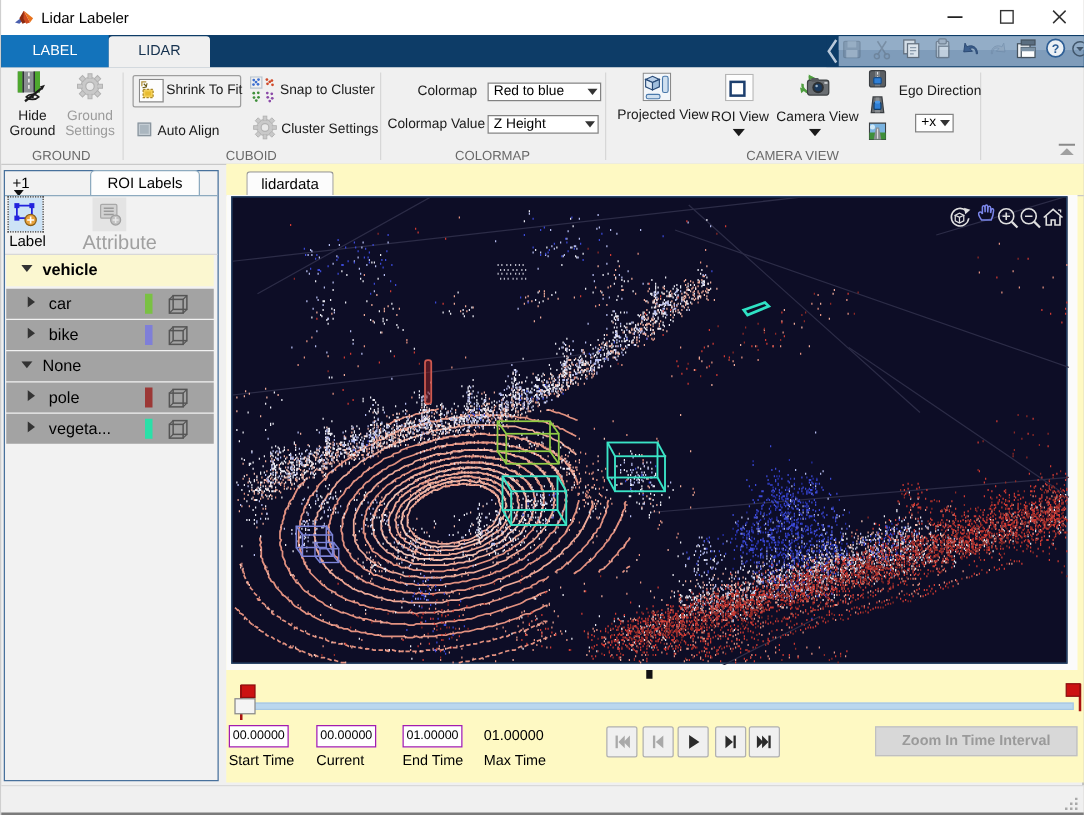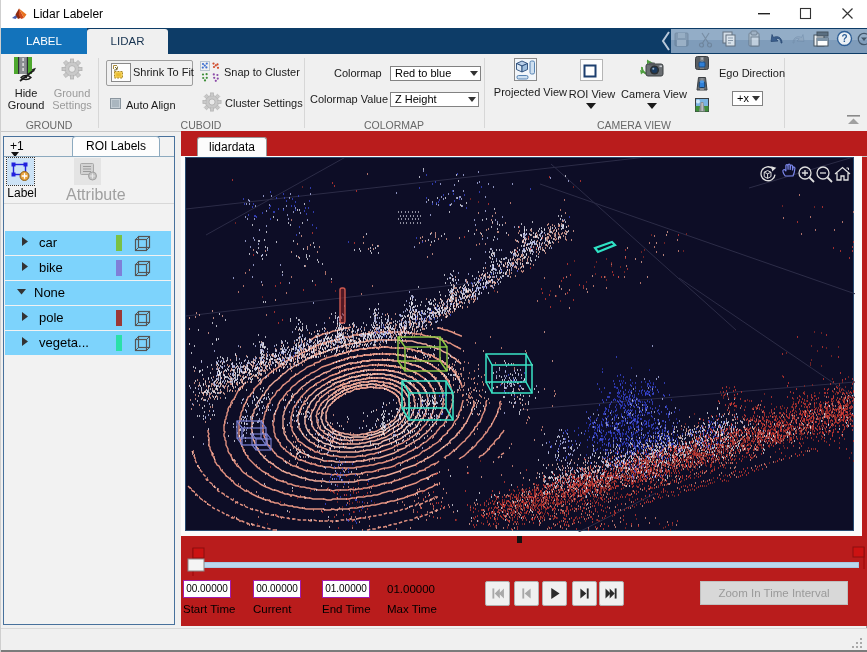--- a/index.html
+++ b/index.html
@@ -20,35 +20,35 @@
 .seclabel { position:absolute; top:65px; font-size:10.5px; color:#686868; width:200px; text-align:center; }
 .secdiv { position:absolute; top:4px; width:1px; height:70px; background:#d7d7d7; }
 .rtext { position:absolute; font-size:11px; color:#1a1a1a; white-space:nowrap; }
 .rtextg { position:absolute; font-size:11px; color:#9b9b9b; }
 .dd { position:absolute; height:15px; background:#fff; border:1px solid #828282; font-size:11px; color:#000; padding-left:4px; line-height:13px; }
 .dd .arr { position:absolute; right:2px; top:4px; width:0; height:0; border-left:4px solid transparent; border-right:4px solid transparent; border-top:5px solid #333; }
 
 #leftpanel { left:2px; top:136px; width:172px; height:489px; background:#f2f2f2; border:1px solid #48719c; }
 .ptab { position:absolute; font-size:12px; color:#000; }
 #roitab { left:30px; top:-1px; width:88px; height:20px; background:#fdfdfd; border:1px solid #8daabf; border-bottom:none; border-radius:4px 4px 0 0; text-align:center; line-height:19px;margin-left:38px; }
-.lrow { position:absolute; left:1px; width:166px; height:24px; background:#7dd3fc; font-size:13px; color:#000; }
+.lrow { position:absolute; left:1px; width:166px; height:24px; background:#a3a3a3; font-size:13px; color:#000; }
 .lrow .tri { position:absolute; left:12px; top:8px; }
 .chip { position:absolute; left:111px; top:4px; width:6px; height:16px; }
 .cubei { position:absolute; left:129px; top:4px; }
 
-#rightarea { left:180px; top:131px; width:687px; height:495px; background:#b91c1c; }
+#rightarea { left:180px; top:131px; width:687px; height:495px; background:#fef9c3; }
 #lidardatatab { position:absolute; left:16px; top:6px; width:70px; height:20px; background:#fcfcfc; border:1px solid #999; border-bottom:none; border-radius:3px 3px 0 0; font-size:12px; text-align:center; line-height:19px; color:#000; }
 #canvaswrap { position:absolute; left:0px; top:25px; width:681px; height:380px; background:#fbfbfb; }
 #canvas { position:absolute; left:4px; top:1px; width:669px; height:374px; background:#0d0d26; border:1px solid #27496f; }
 
 #track { position:absolute; left:7px; top:431px; width:671px; height:6px; background:#bad7ee; border:1px solid #a8c8e2; }
 .tbox { position:absolute; top:449px; width:48px; height:18px; background:#fff; border:1px solid #a21caf; font-size:10px; text-align:center; line-height:16px; color:#000; }
 .tlab { position:absolute; top:472px; font-size:11.5px; color:#000; }
 .pbtn { position:absolute; top:450px; width:25px; height:25px; background:#f0f0f0; border:1px solid #b0b0b0; border-radius:2px; }
-#zoombtn { position:absolute; left:519px; top:450px; width:148px; height:24px; background:#d8d8d8; border:1px solid #c0c0c0; font-size:11.5px; color:#9a9a9a; text-align:center; line-height:22px; }
+#zoombtn { position:absolute; left:519px; top:450px; width:162px; height:24px; background:#d8d8d8; border:1px solid #c0c0c0; font-size:11.5px; color:#9a9a9a; text-align:center; line-height:22px;font-weight:bold; }
 
 #statusbar { left:0; top:628px; width:867px; height:24px; background:#f0f0f0; border-top:1px solid #d9d9d9; border-bottom:2px solid #7b7b7b; }
 </style>
 </head>
 <body>
 <div id="win">
 
 <div class="abs" id="titlebar">
   <svg class="abs" style="left:10px;top:6px" width="17" height="16" viewBox="0 0 17 16">
     <polygon points="1,12 5,9 7,10.5 4.5,13" fill="#4a5fae"></polygon>
@@ -323,20 +323,26 @@
   <div class="abs" style="left:70px;top:21px;width:27px;height:27px;background:#e4e4e4"></div>
   <svg class="abs" style="left:75px;top:24px" width="20" height="21" viewBox="0 0 20 21">
  <rect x="1.5" y="2.5" width="13" height="11" rx="1" fill="#d2d2d2" stroke="#a8a8a8"></rect>
  <path d="M4 5.5 h8 M4 8 h8 M4 10.5 h8" stroke="#9a9a9a" stroke-width="1.2"></path>
  <circle cx="13.5" cy="15" r="4" fill="#c2c2c2" stroke="#a0a0a0"></circle>
  <path d="M13.5 12.6 v4.8 M11.1 15 h4.8" stroke="#e8e8e8" stroke-width="1.2"></path>
 </svg>
   <div class="abs" style="left:62px;top:49px;width:46px;font-size:16px;color:#a0a0a0;text-align:center">Attribute</div>
   <div class="abs" style="left:0;top:66px;width:170px;height:1px;background:#d8d8d8"></div>
 
+  <div class="lrow" style="top:67px;height:25px;background:#fbf7d0">
+    <svg class="tri" width="10" height="6">
+          <polygon points="0,0 9,0 4.5,5.5" fill="#333"></polygon>
+        </svg>
+    <b style="position:absolute;left:29px;top:4px">vehicle</b>
+  </div>
   <div class="lrow" style="top:94px">
     <svg class="tri" style="left:17px;top:6px" width="7" height="10">
           <polygon points="0,0 6,4.5 0,9" fill="#333"></polygon>
         </svg>
     <span style="position:absolute;left:34px;top:4px">car</span>
     <div class="chip" style="background:#7ac143"></div>
     <svg class="cubei" style="left:129px" width="17" height="17" viewBox="0 0 17 17">
  <rect x="1.5" y="4.5" width="11" height="11" fill="none" stroke="#555" stroke-width="1.2"></rect>
  <rect x="4.5" y="1.5" width="11" height="11" fill="none" stroke="#555" stroke-width="1.2"></rect>
  <path d="M1.5 4.5 L4.5 1.5 M12.5 4.5 L15.5 1.5 M1.5 15.5 L4.5 12.5 M12.5 15.5 L15.5 12.5" stroke="#555" stroke-width="1"></path>

